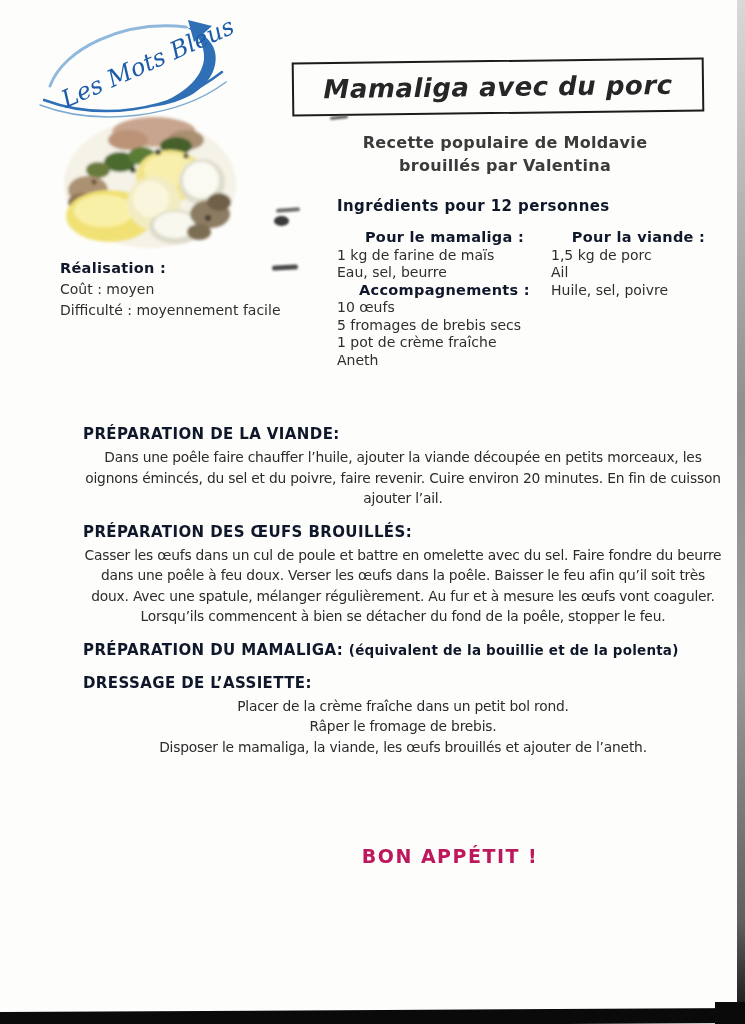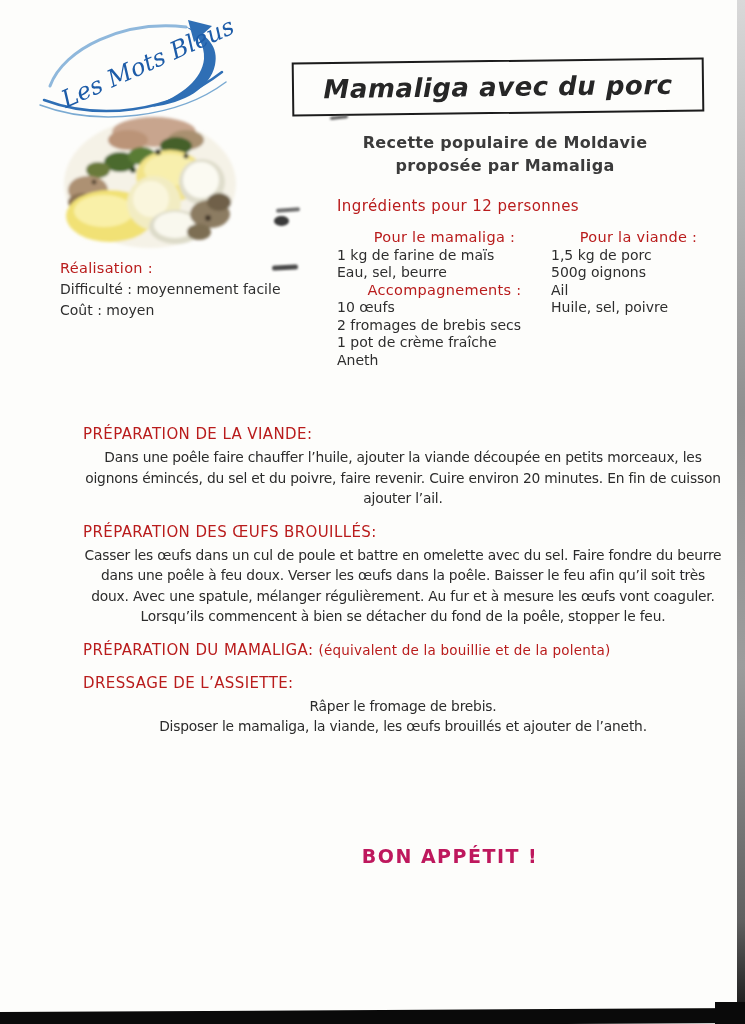--- a/index.html
+++ b/index.html
@@ -20,21 +20,21 @@
     font-size:26px;font-weight:bold;font-style:italic;letter-spacing:0.5px;color:#262626;
   }
   
   .subtitle{
     position:absolute;left:300px;top:131px;width:410px;text-align:center;
     font-weight:bold;font-size:16px;line-height:23px;color:#3b3b3b;letter-spacing:0.3px;
   }
   
   .photo{position:absolute;left:58px;top:110px;width:180px;height:144px;}
   
-  .cyan{color:#b91c1c;font-weight:normal;}
+  .cyan{color:#0f172a;font-weight:bold;}
   
   .ing-heading{
     position:absolute;left:337px;top:197px;font-size:15px;letter-spacing:0.4px;
   }
   .col{position:absolute;font-size:14px;line-height:17.5px;}
   .col-left{left:337px;top:229px;width:215px;}
   .col-right{left:551px;top:229px;width:175px;}
   .col .hd{font-size:14.5px;letter-spacing:0.3px;text-align:center;}
   
   .realisation{position:absolute;left:60px;top:258px;font-size:14px;line-height:21px;}
@@ -83,21 +83,21 @@
       <text x="30" y="102" transform="rotate(-24 30 102)" font-family="DejaVu Serif, serif" font-style="italic" font-size="24" fill="#1d5ca8">Les Mots Bleus</text>
     </svg>
   </div>
 
   <div class="title-box">
     <div class="title">Mamaliga avec du porc</div>
   </div>
 
   <div class="subtitle">
     <div>Recette populaire de Moldavie</div>
-    <div>proposée par Mamaliga</div>
+    <div>brouillés par Valentina</div>
   </div>
 
   <div class="photo">
     <svg viewBox="0 0 180 144" width="180" height="144">
       <defs>
           <filter id="soft" x="-20%" y="-20%" width="140%" height="140%">
             <feGaussianBlur stdDeviation="1.4"></feGaussianBlur>
           </filter>
         </defs>
       <g filter="url(#soft)">
@@ -134,37 +134,36 @@
   </div>
 
   <div class="ing-heading cyan">Ingrédients pour 12 personnes</div>
 
   <div class="col col-left">
     <div class="hd cyan">Pour le mamaliga :</div>
     <div>1 kg de farine de maïs</div>
     <div>Eau, sel, beurre</div>
     <div class="hd cyan">Accompagnements :</div>
     <div>10 œufs</div>
-    <div>2 fromages de brebis secs</div>
+    <div>5 fromages de brebis secs</div>
     <div>1 pot de crème fraîche</div>
     <div>Aneth</div>
   </div>
 
   <div class="col col-right">
     <div class="hd cyan">Pour la viande :</div>
     <div>1,5 kg de porc</div>
-    <div>500g oignons</div>
     <div>Ail</div>
     <div>Huile, sel, poivre</div>
   </div>
 
   <div class="realisation">
     <div class="hd cyan">Réalisation :</div>
+    <div>Coût : moyen</div>
     <div>Difficulté : moyennement facile</div>
-    <div>Coût : moyen</div>
   </div>
 
   <div class="sections">
 
     <div class="section">
       <div class="s-title cyan">PRÉPARATION DE LA VIANDE:</div>
       <div class="s-body">Dans une poêle faire chauffer l’huile, ajouter la viande découpée en petits morceaux, les oignons émincés, du sel et du poivre, faire revenir. Cuire environ 20 minutes. En fin de cuisson ajouter l’ail.</div>
     </div>
 
     <div class="section">
@@ -172,20 +171,21 @@
       <div class="s-body">Casser les œufs dans un cul de poule et battre en omelette avec du sel. Faire fondre du beurre dans une poêle à feu doux. Verser les œufs dans la poêle. Baisser le feu afin qu’il soit très doux. Avec une spatule, mélanger régulièrement. Au fur et à mesure les œufs vont coaguler. Lorsqu’ils commencent à bien se détacher du fond de la poêle, stopper le feu.</div>
     </div>
 
     <div class="section">
       <div class="s-title cyan"><span>PRÉPARATION DU MAMALIGA:</span> <span class="s-note">(équivalent de la bouillie et de la polenta)</span></div>
     </div>
 
     <div class="section">
       <div class="s-title cyan">DRESSAGE DE L’ASSIETTE:</div>
       <div class="s-body">
+        <div>Placer de la crème fraîche dans un petit bol rond.</div>
         <div>Râper le fromage de brebis.</div>
         <div>Disposer le mamaliga, la viande, les œufs brouillés et ajouter de l’aneth.</div>
       </div>
     </div>
 
   </div>
 
   <div class="bon-appetit">BON APPÉTIT !</div>
 
   <div class="smudge smudge-1"></div>

